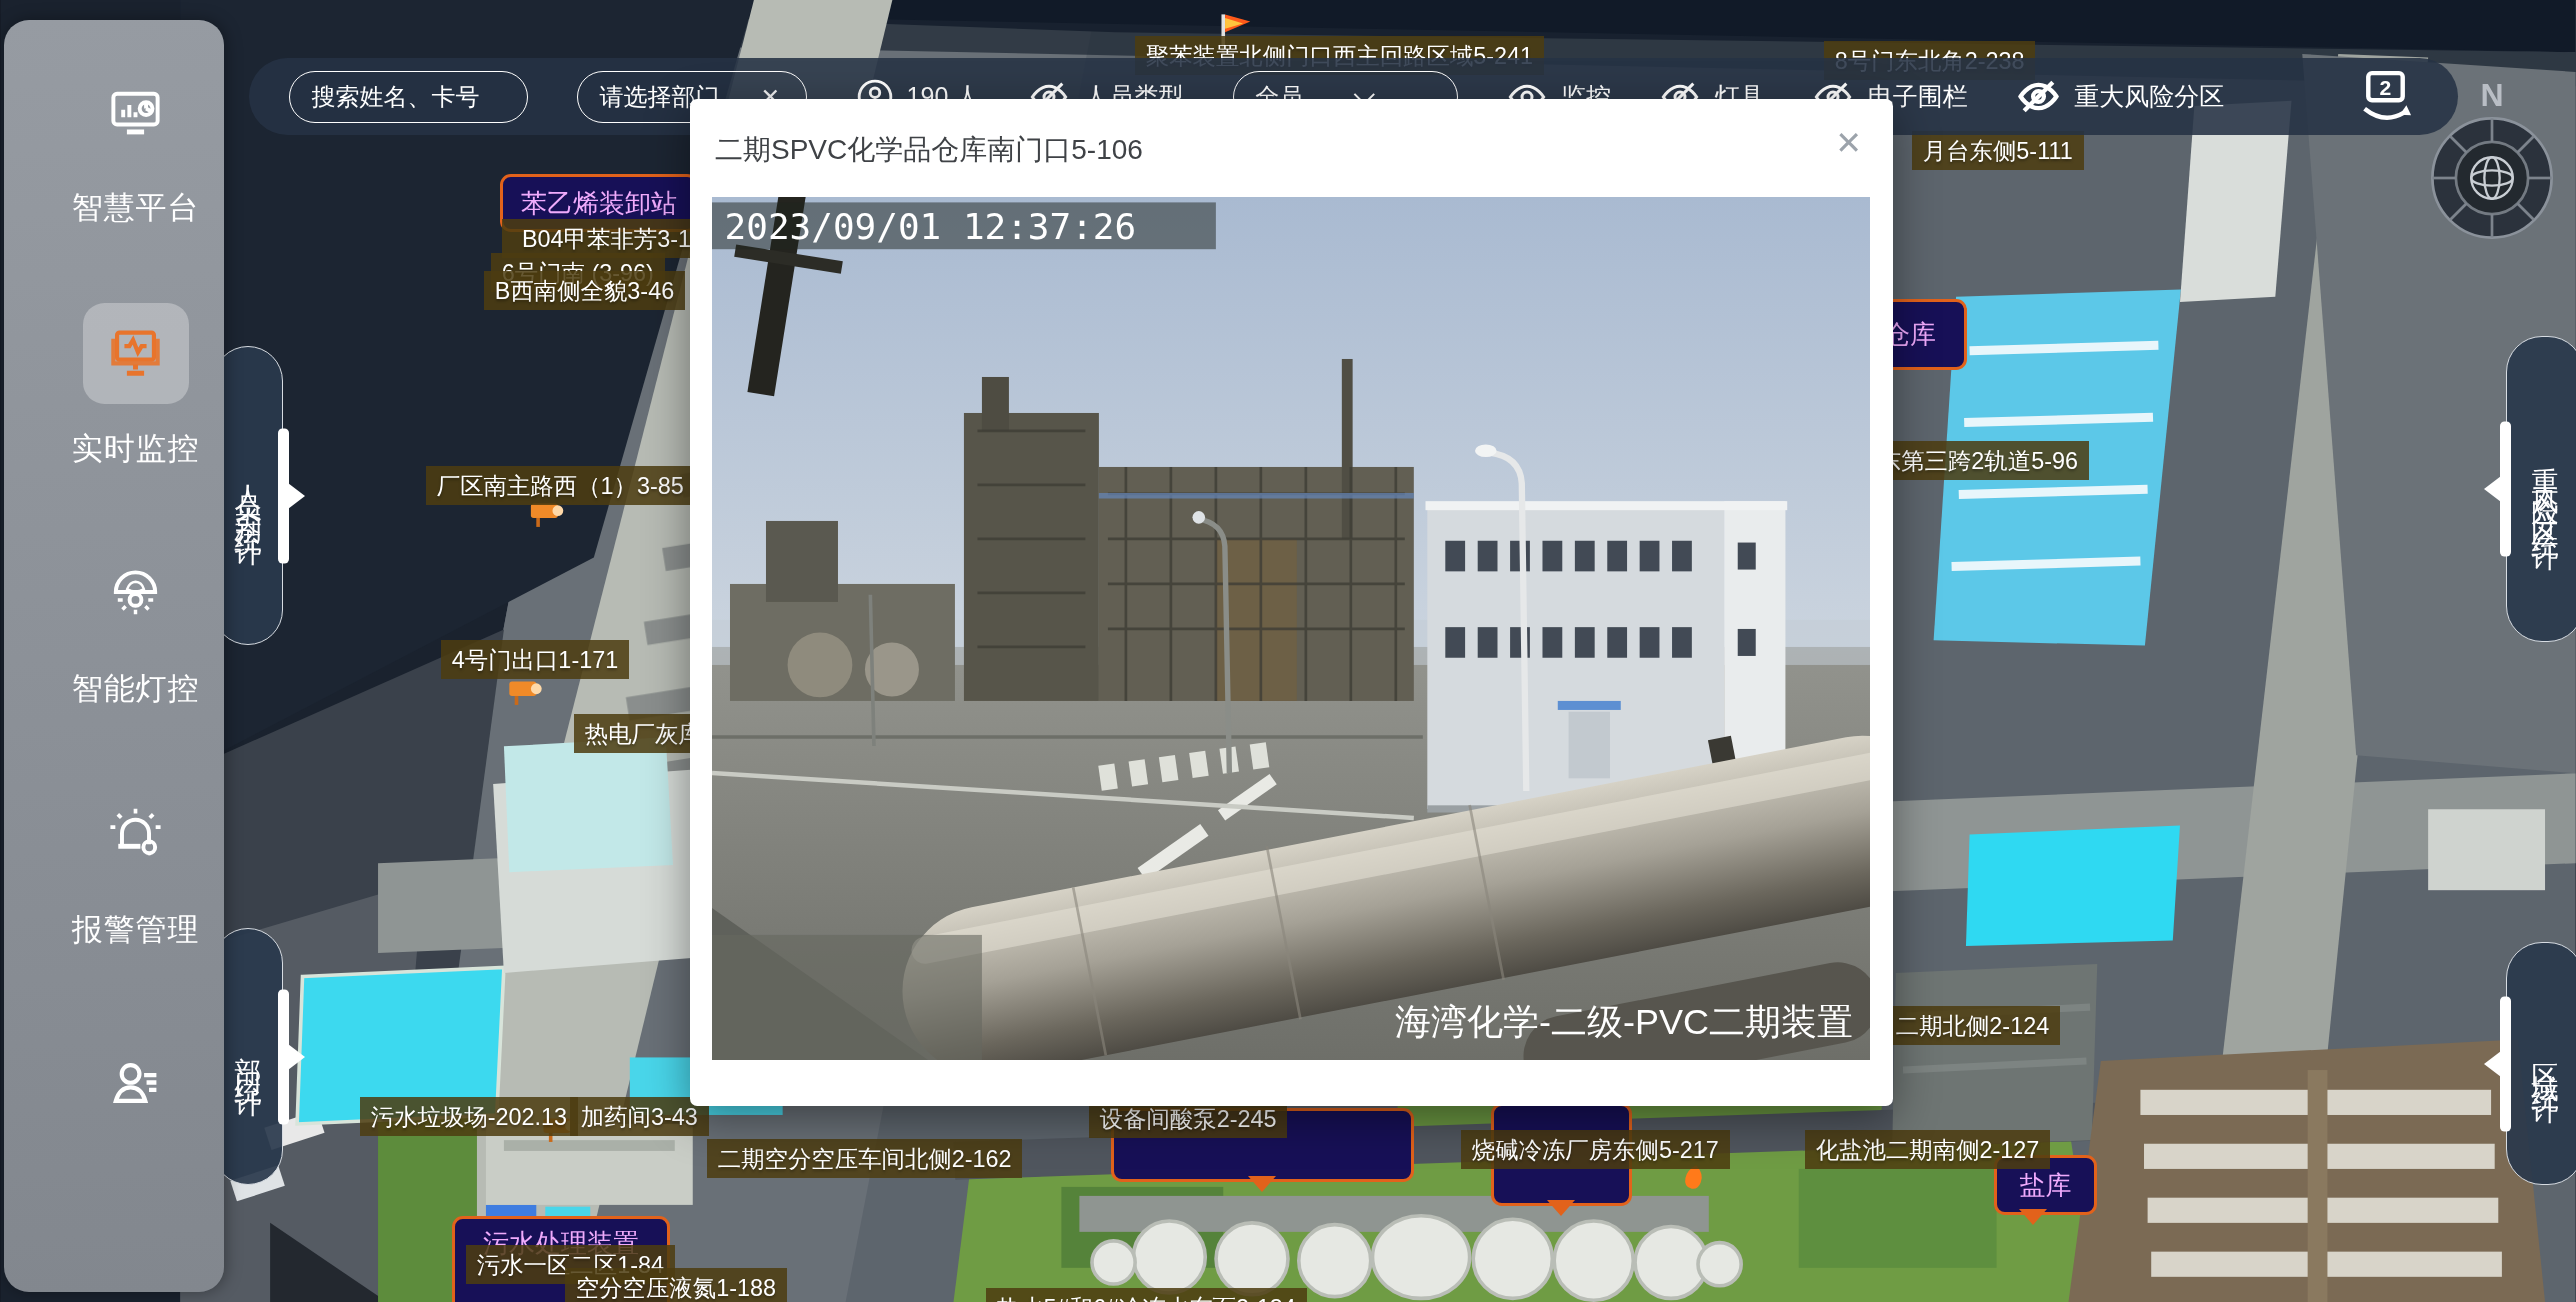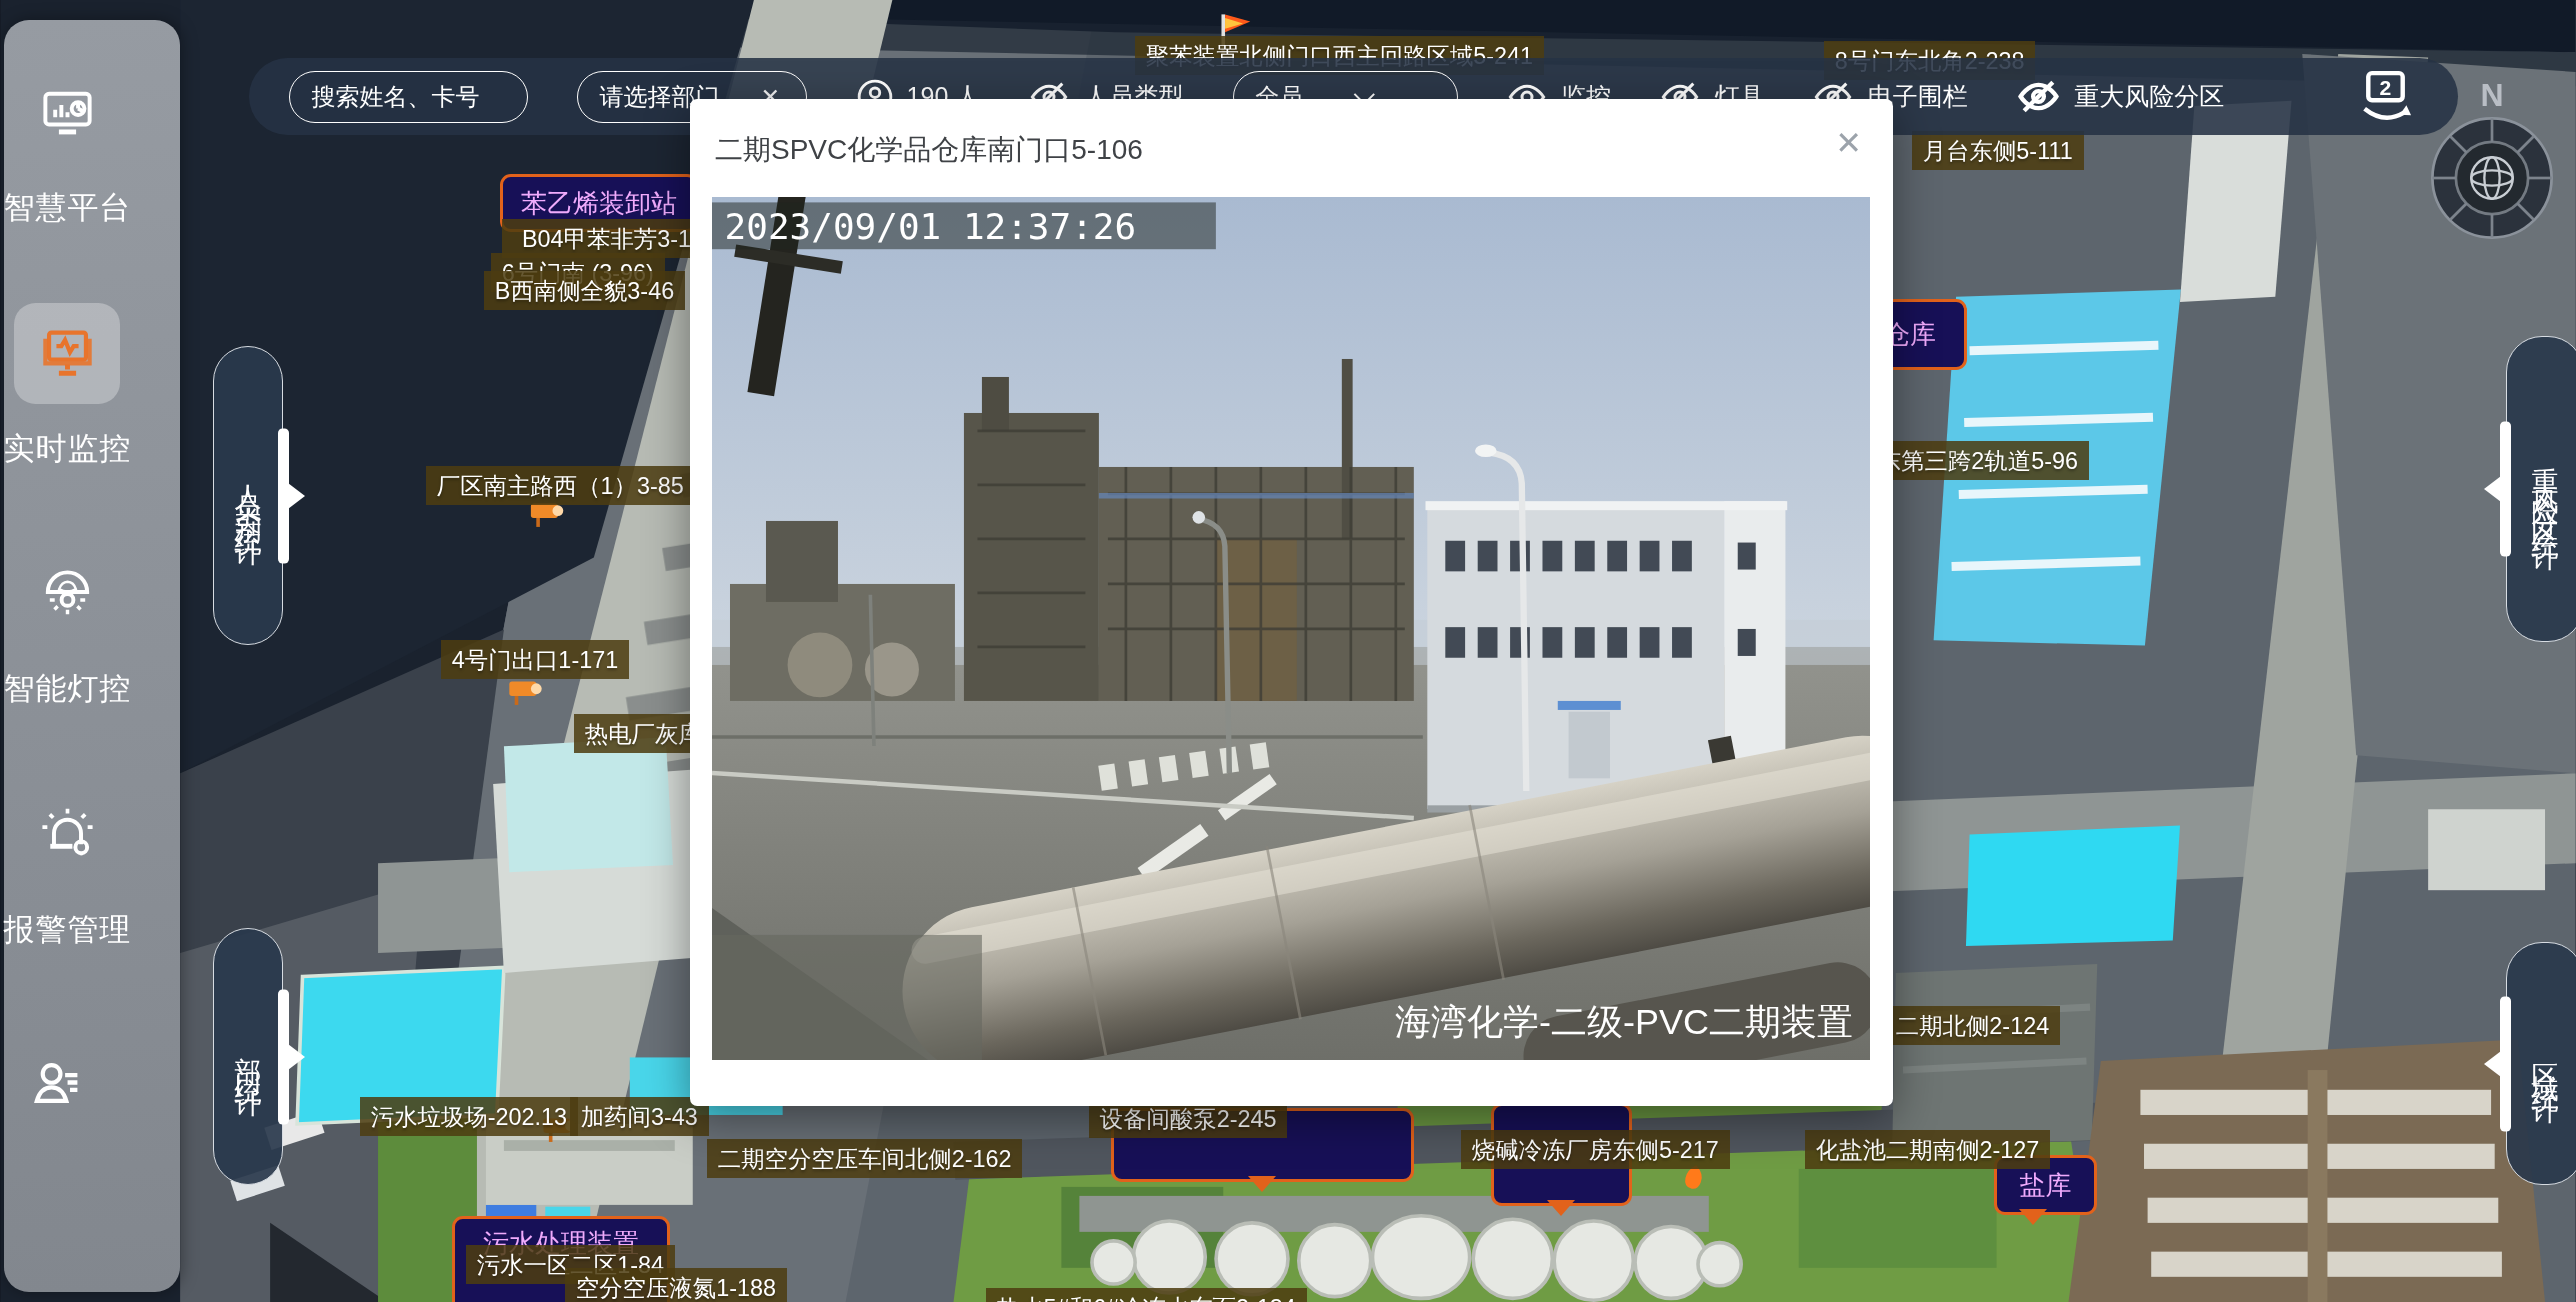--- a/index.html
+++ b/index.html
@@ -11,22 +11,22 @@
     padding:3.6px 10.8px;font-size:23.4px;white-space:nowrap;text-shadow:0 1.8px 2.7px rgba(0,0,0,.35);}
   .map-sign{position:absolute;z-index:1;background:#171057;border:3.6px solid #e2621b;border-radius:10.8px;
     color:#f0abfc;display:flex;align-items:center;justify-content:center;font-size:26px;white-space:nowrap;}
   .sign-pointer::after{content:"";position:absolute;left:21.6px;bottom:-27px;
     border:14.4px solid transparent;border-top:16px solid #e2621b;}
   .sign-pointer-c::after{content:"";position:absolute;left:50%;margin-left:-14.4px;bottom:-27px;
     border:14.4px solid transparent;border-top:16px solid #e2621b;}
   
   #sidebar{position:absolute;left:3.6px;top:20px;width:176px;height:1272px;z-index:6;
     background:linear-gradient(178deg,#969ba2 0%,#8b9097 55%,#82878e 100%);
-    border-radius:25px;display:flex;flex-direction:column;align-items:flex-start;
-    box-shadow:1.8px 0 16px rgba(0,0,0,.35);}
+    border-radius:25px;display:flex;flex-direction:column;align-items:center;
+    box-shadow:1.8px 0 16px rgba(0,0,0,.35);padding-left:44px;}
   .sb-item{display:flex;flex-direction:column;align-items:center;cursor:pointer;}
   .sb-icon{width:106px;height:101px;display:flex;align-items:center;justify-content:center;border-radius:21.6px;}
   .sb-icon.active{background:rgba(255,255,255,.30);}
   .sb-label{color:#fff;font-size:31px;margin-top:23.4px;letter-spacing:0.9px;}
   
   #toolbar{position:absolute;left:249px;top:58px;width:2209px;height:77px;z-index:4;
     background:rgba(38,50,68,.88);border-radius:40px;display:flex;align-items:center;
     padding:0 40px;box-sizing:border-box;gap:49px;color:#fff;}
   .tool-pill{height:52px;border:1.8px solid #fff;border-radius:27px;display:flex;align-items:center;
     padding:0 21.6px;font-size:24px;color:#fff;box-sizing:border-box;cursor:pointer;white-space:nowrap;}

